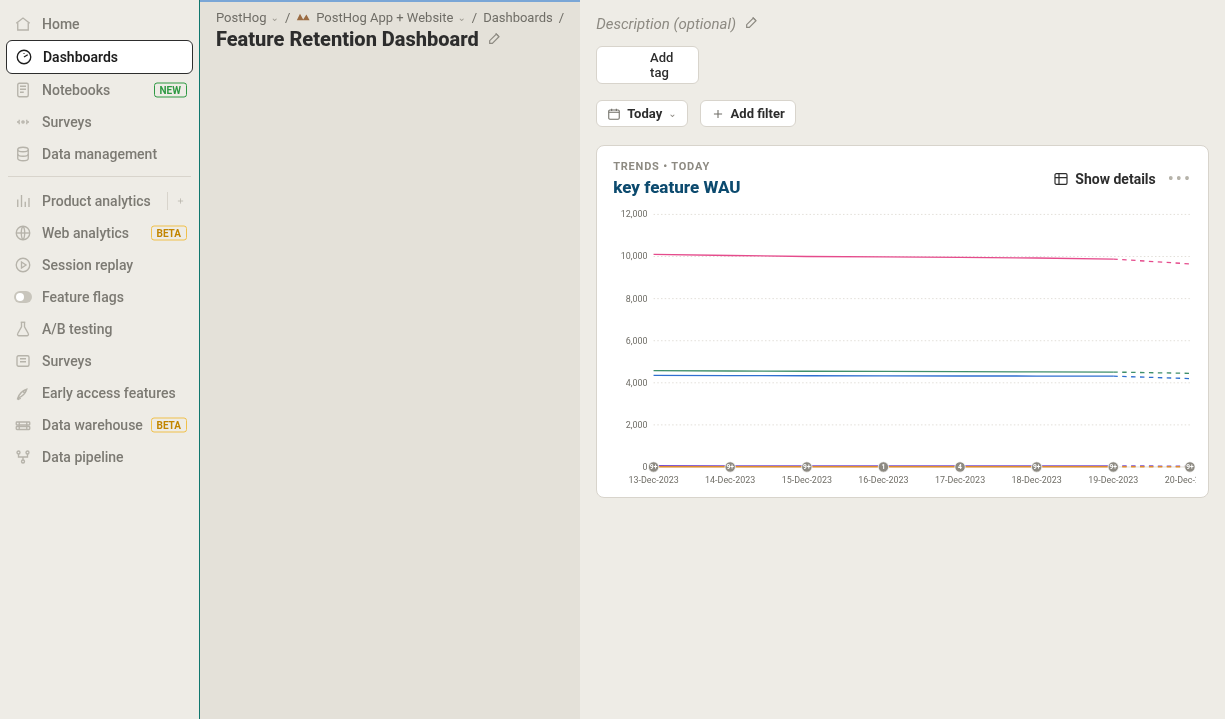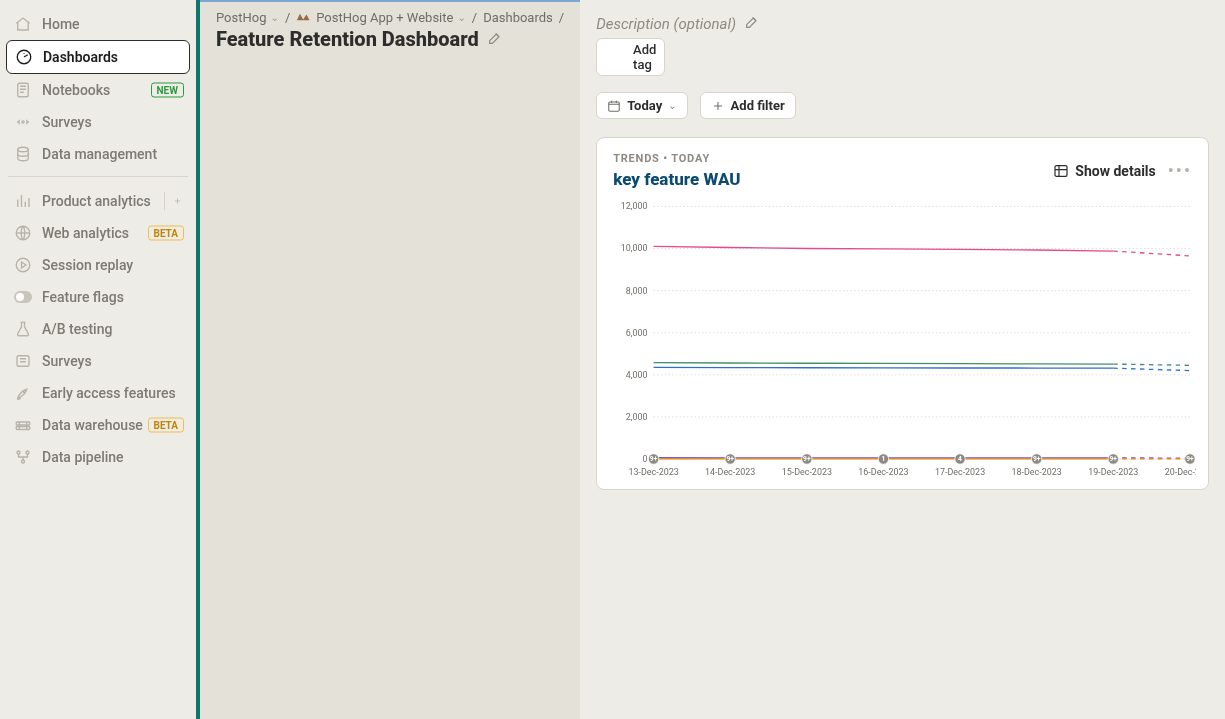--- a/index.html
+++ b/index.html
@@ -7,21 +7,21 @@
   body {
     font-family: -apple-system, BlinkMacSystemFont, "Segoe UI", Roboto, Helvetica, Arial, sans-serif;
     font-size:14px;
     color:#2d2d2d;
     background:#eeece6;
     width:1225px; height:719px; overflow:hidden; position:relative;
   }
   .layout { display:flex; height:100%; }
   
   .sidebar {
-    width:200px; background:#eeece6; border-right:4px solid #0f766e;
+    width:200px; background:#eeece6; border-right:1px solid #0f766e;
     padding:8px 6px; display:flex; flex-direction:column; gap:0px;
   }
   .nav-item {
     display:flex; align-items:center; gap:10px;
     padding:7px 8px; border-radius:6px;
     color:#7c7a73; font-weight:500; cursor:pointer;
     position:relative;
   }
   .nav-item .icon { width:18px; height:18px; display:flex; align-items:center; justify-content:center; flex:0 0 18px; }
   .nav-item .icon svg { width:18px; height:18px; stroke:#b6b3aa; fill:none; stroke-width:1.8; }
@@ -58,21 +58,21 @@
   .page-title { font-size:20px; font-weight:800; color:#2d2d2d; }
   .pencil svg{ width:16px; height:16px; stroke:#8d8a82; fill:none; stroke-width:1.8; }
 
   .content { padding:14px 16px 20px; overflow:auto; flex:1; background:#eeece6; }
   .desc-row { display:flex; align-items:center; gap:8px; color:#8d8a82; font-style:italic; font-size:15px; }
   .tag-btn, .btn {
     display:inline-flex; align-items:center; gap:6px;
     background:#fff; border:1px solid #d8d4cc; border-radius:6px;
     padding:5px 10px; font-size:13px; font-weight:500; color:#2d2d2d; cursor:pointer;
   }
-  .tag-btn { padding:3px 8px; font-size:13px; margin-top:4px; }
+  .tag-btn { padding:3px 25px; font-size:13px; margin-top:12px; }
   .btn-row { display:flex; gap:12px; margin-top:16px; }
   .btn .chev { font-size:10px; color:#8d8a82; }
   .btn svg{ width:14px; height:14px; stroke:#6f6d66; fill:none; stroke-width:1.8; }
 
   
   .card {
     margin-top:18px; background:#fff; border:1px solid #d8d4cc; border-radius:8px;
     padding:14px 0 8px 0;
   }
   .card-head { display:flex; align-items:center; justify-content:space-between; padding:0 16px; }

